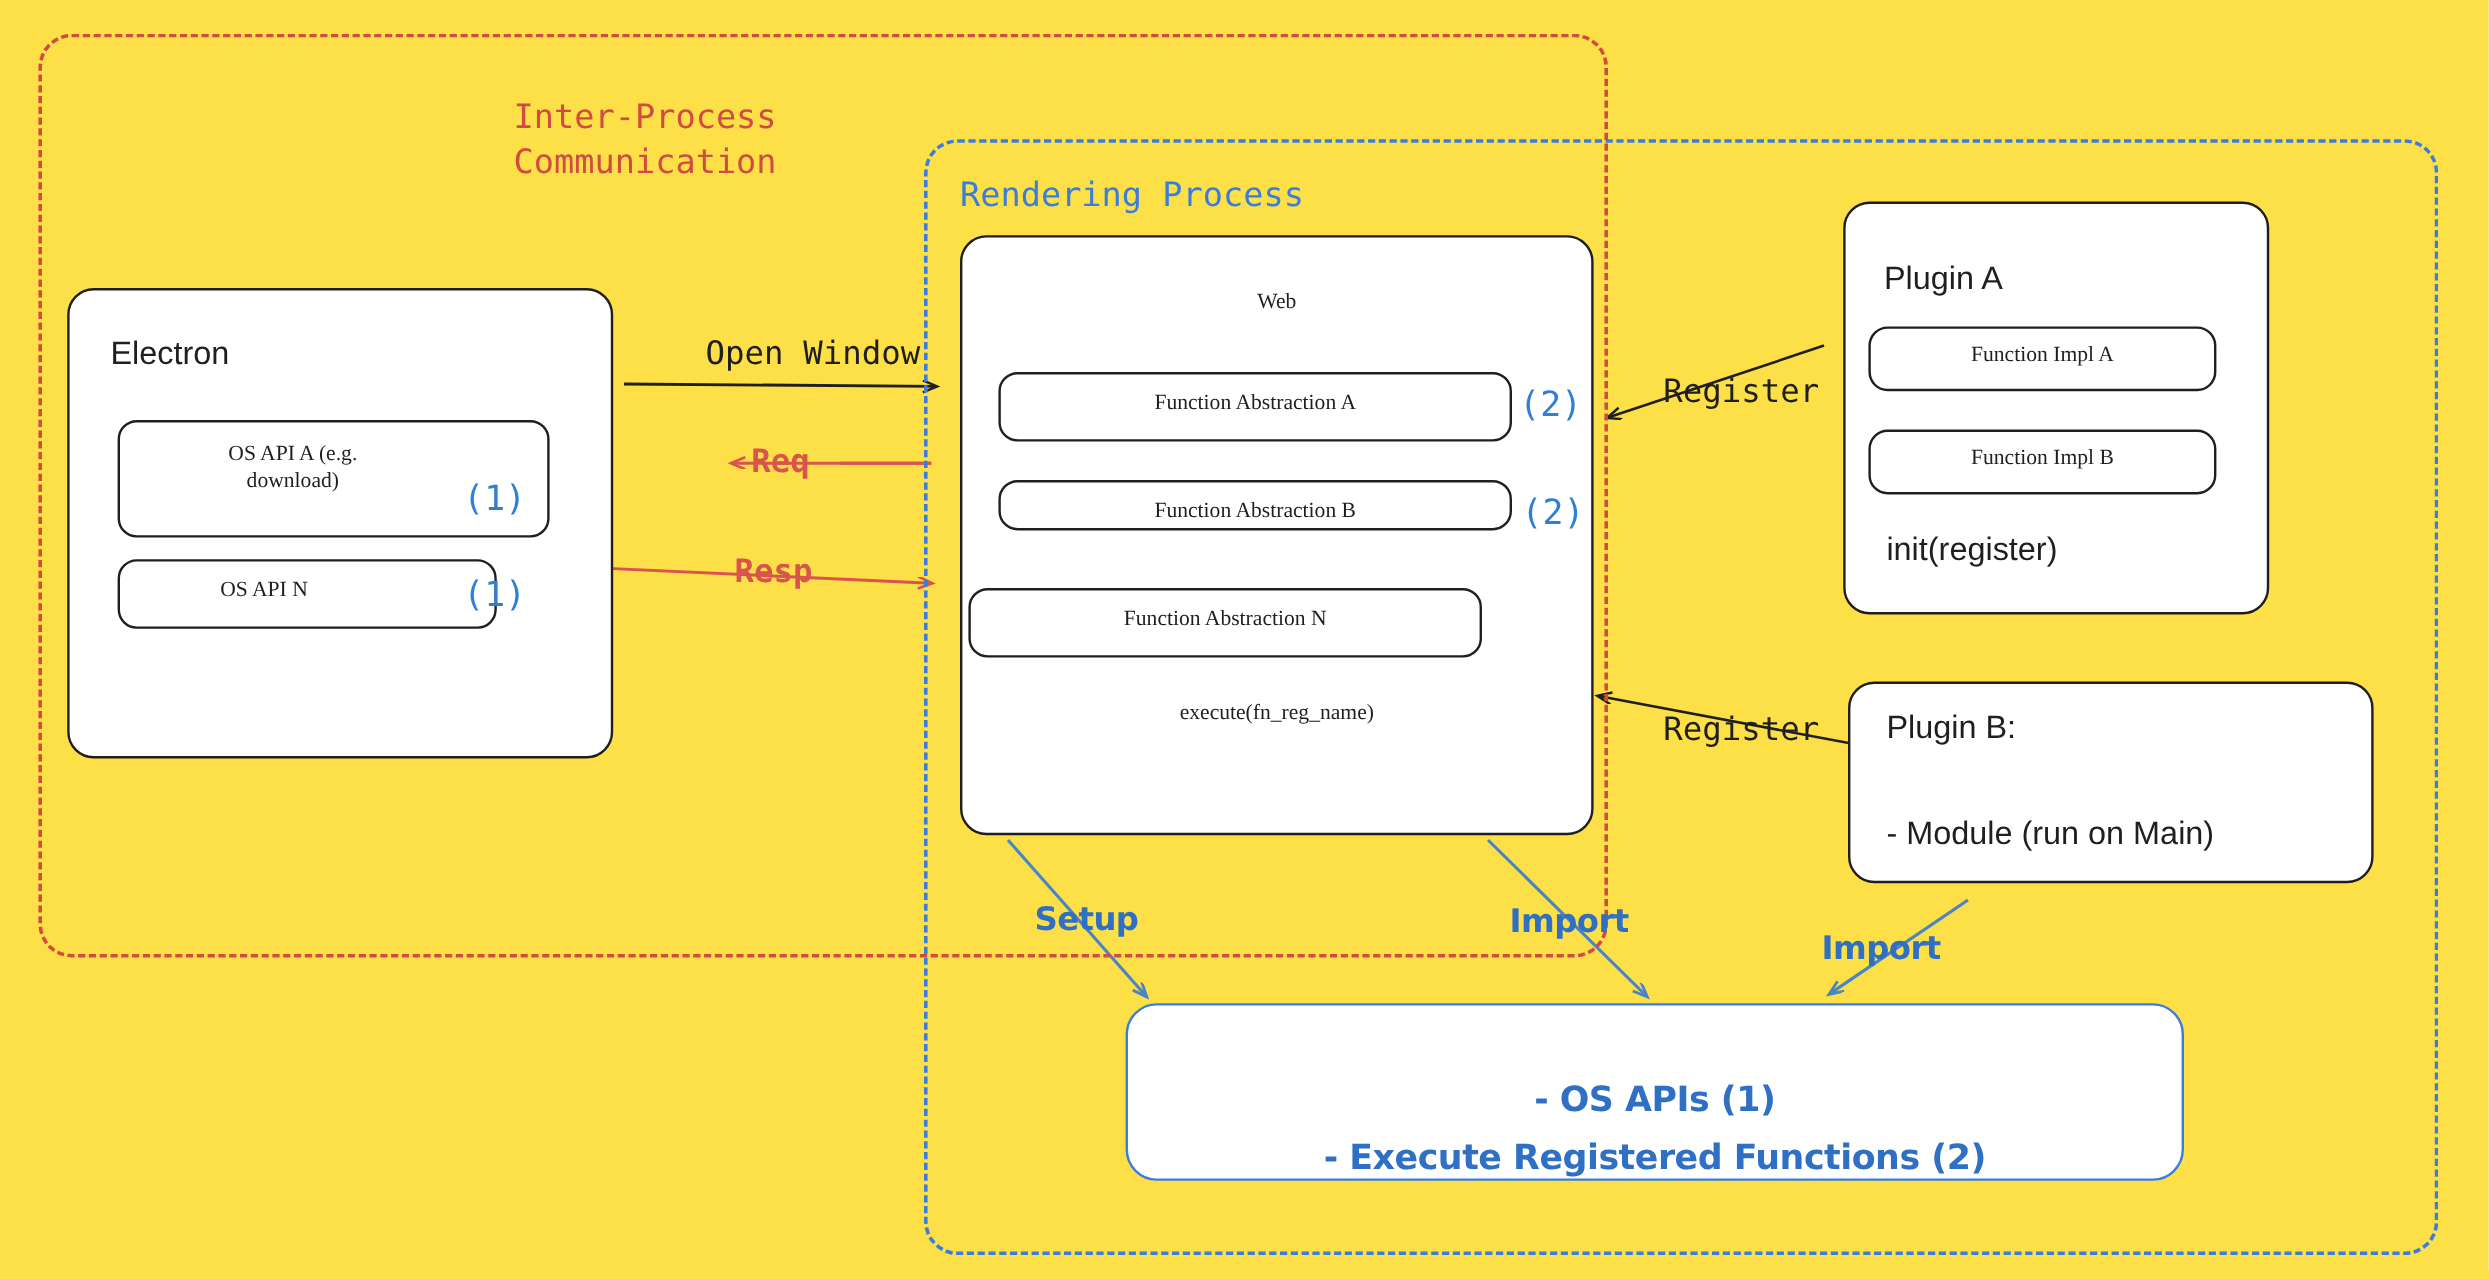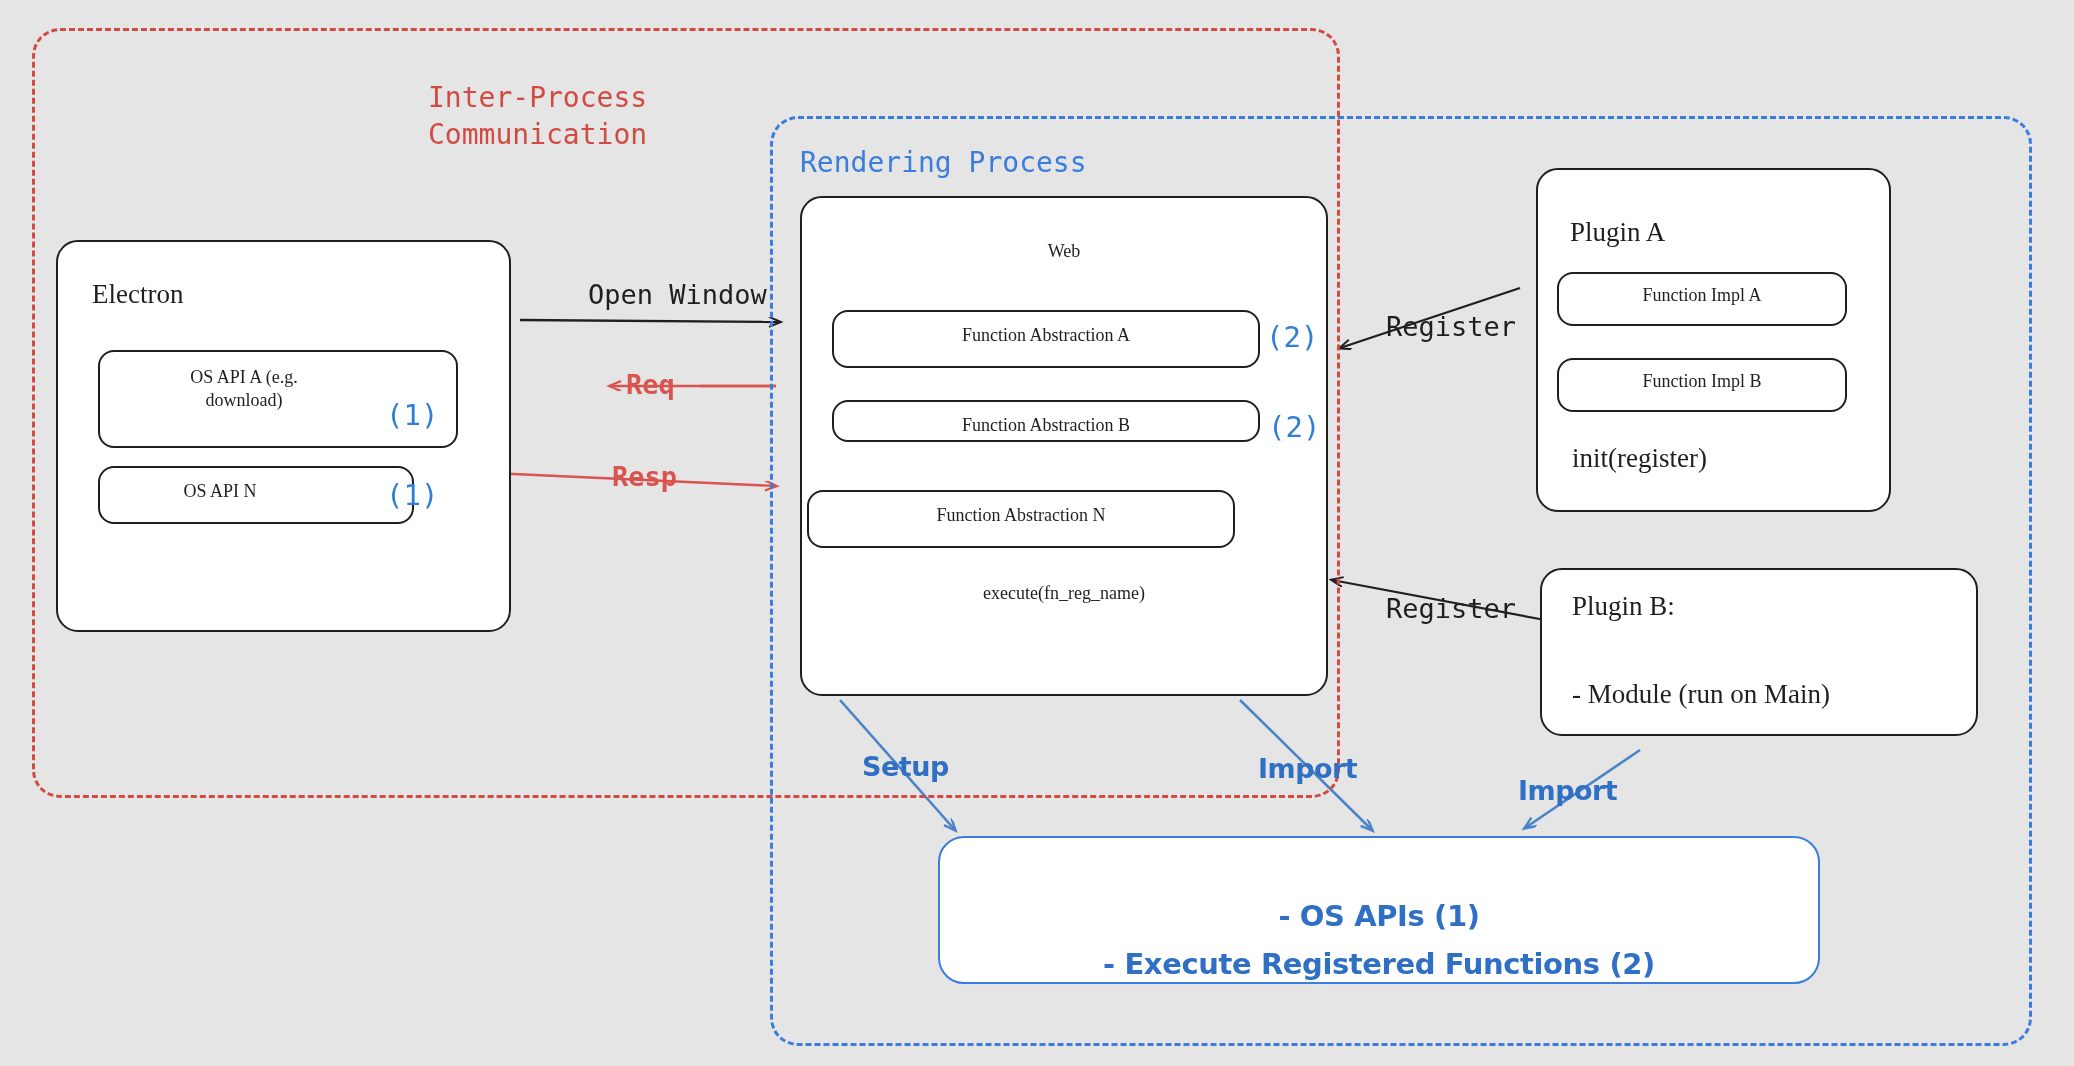--- a/index.html
+++ b/index.html
@@ -5,21 +5,21 @@
 <style>
   html, body {
     margin: 0;
     padding: 0;
     background: #ffffff;
   }
   #canvas {
     position: relative;
     width: 2074px;
     height: 1066px;
-    background: #e5e5e5;
+    background: #fde047;
     overflow: hidden;
     font-family: "DejaVu Sans Mono", "Liberation Mono", monospace;
   }
 
   
   .region {
     position: absolute;
     box-sizing: border-box;
     border-style: dashed;
     border-width: 3px;
@@ -46,21 +46,21 @@
     box-sizing: border-box;
     border: 2.5px solid #1f1f1f;
     border-radius: 22px;
     background: #ffffff;
   }
   .box.inner { border-width: 2px; border-radius: 16px; }
   .box.core  { border: 2.5px solid #3b7ddd; border-radius: 26px; }
 
   .box-title {
     position: absolute;
-    font-family: Liberation Serif, serif;
+    font-family: Liberation Sans, sans-serif;
     font-size: 27px;
     color: #1f1f1f;
     white-space: pre;
     line-height: 1.36;
   }
   .box-text {
     position: absolute;
     width: 100%;
     text-align: center;
     font-family: Liberation Serif, serif;

